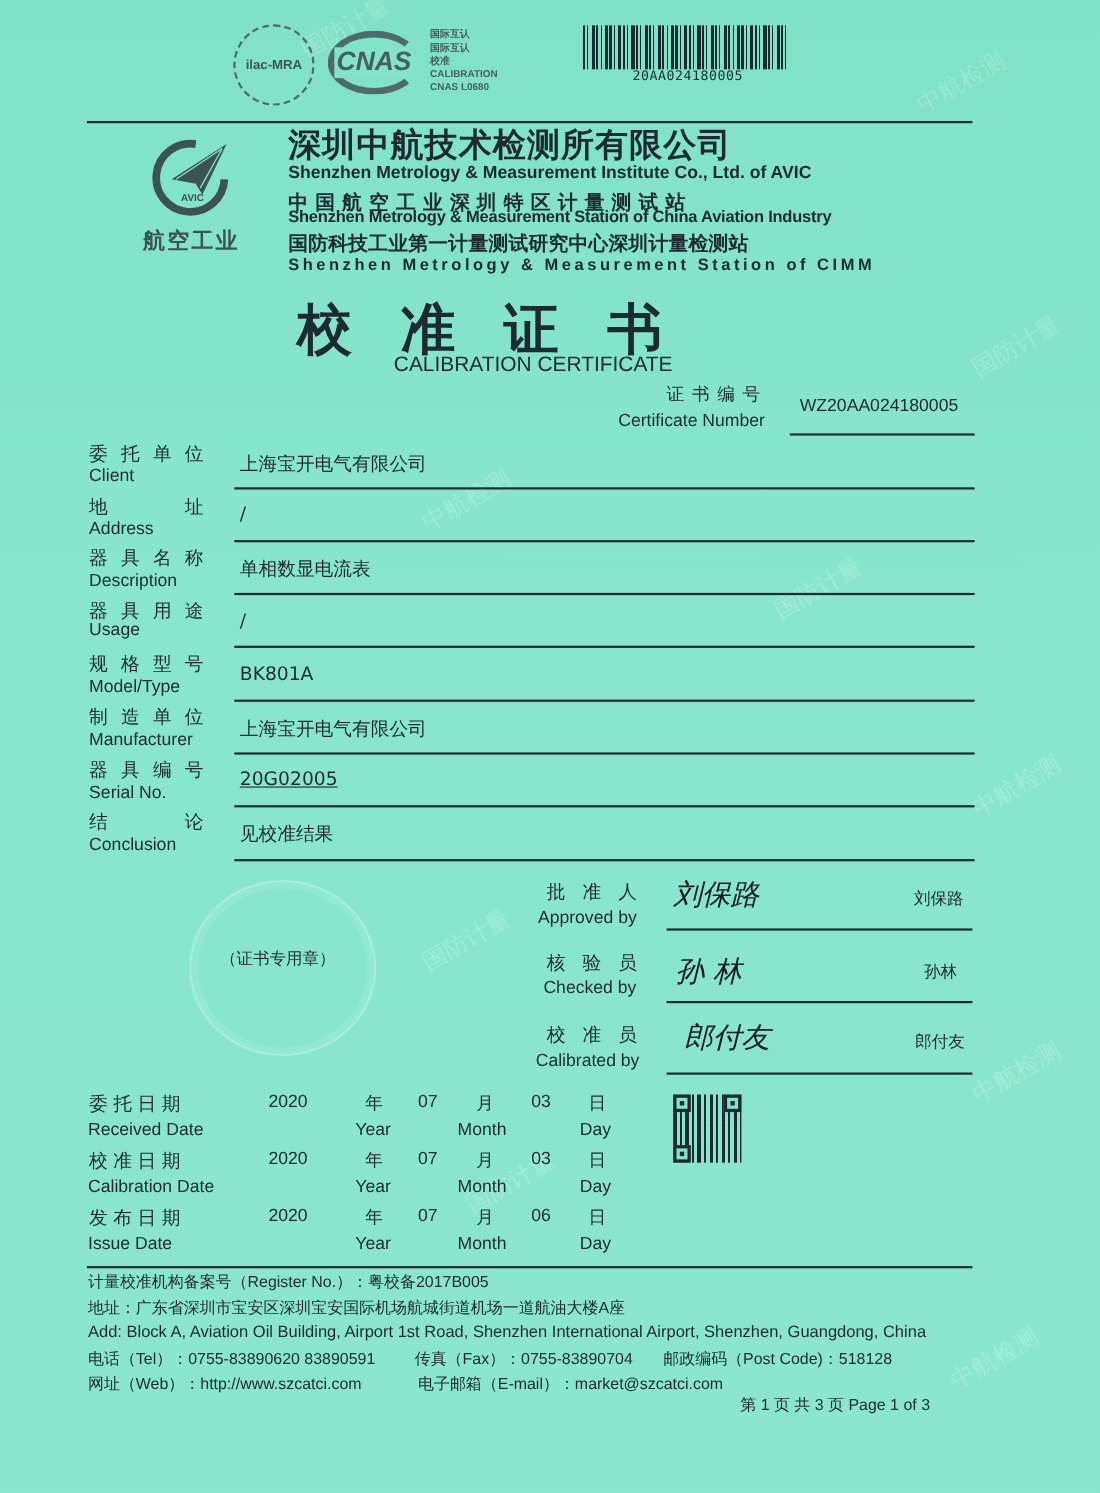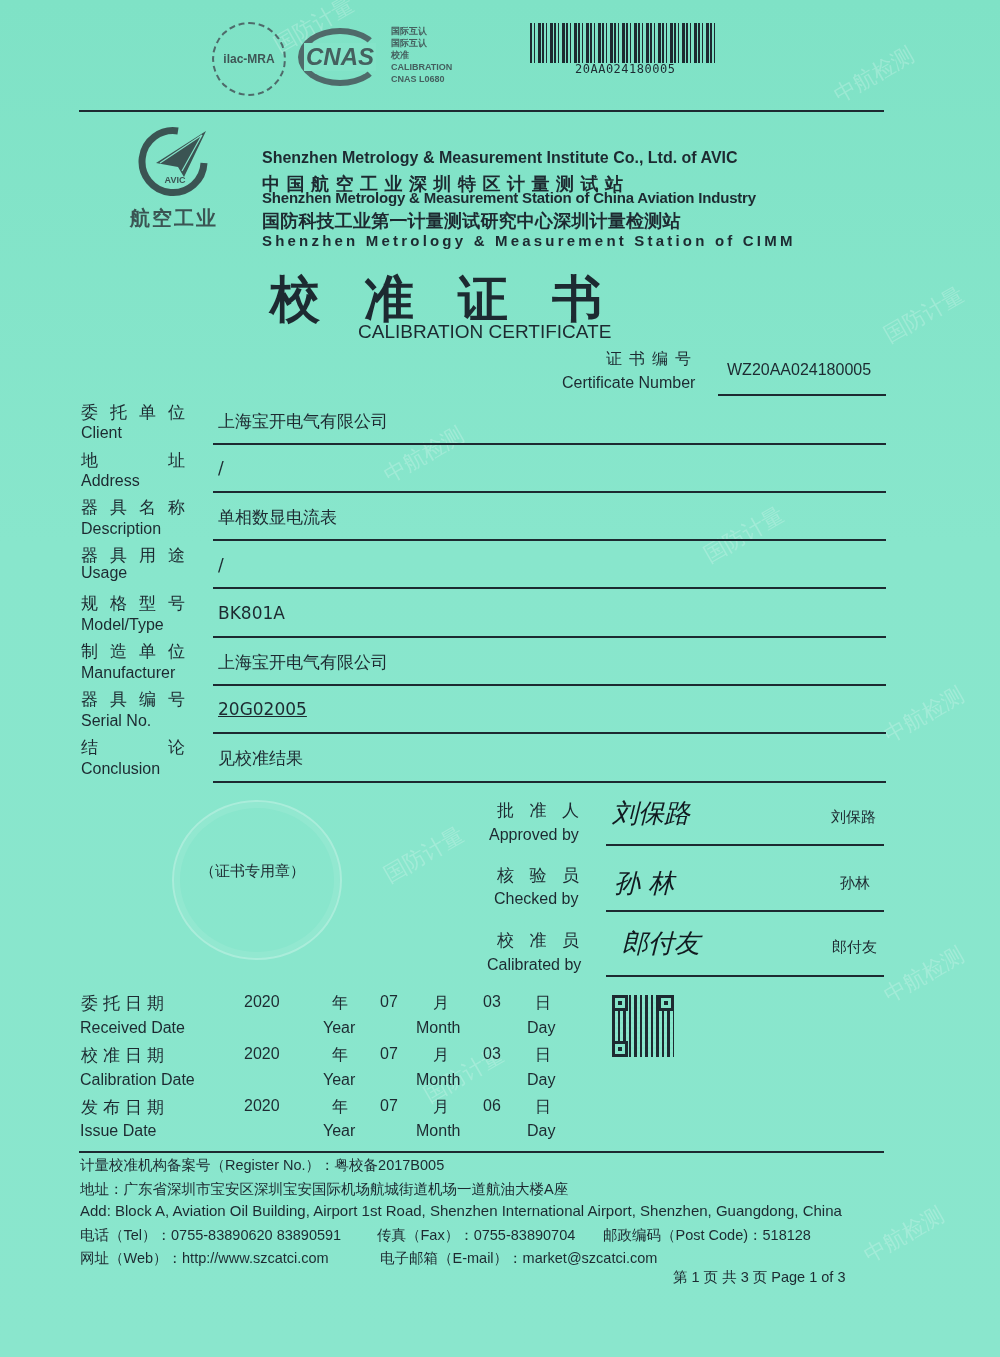--- a/index.html
+++ b/index.html
@@ -118,20 +118,21 @@
   <div class="rule" style="left:79px;top:110px;width:805px;"></div>
 
   <svg class="abs avic-logo" viewBox="0 0 74 74">
     <path d="M40 6 A31 31 0 1 0 66 38" fill="none" stroke="#3b5453" stroke-width="7"></path>
     <polygon points="18,38 68,6 46,52 40,42" fill="#3b5453"></polygon>
     <polyline points="22,38 64,10 44,46" fill="none" stroke="#84e4c9" stroke-width="1.2"></polyline>
     <text x="37" y="58" text-anchor="middle" font-size="9" font-weight="bold" fill="#3b5453" font-family="Liberation Sans, sans-serif">AVIC</text>
   </svg>
   <div class="abs avic-caption">航空工业</div>
 
+  <div class="abs org-cn">深圳中航技术检测所有限公司</div>
   <div class="abs org-en">Shenzhen Metrology &amp; Measurement Institute Co., Ltd. of AVIC</div>
   <div class="abs org2-cn">中国航空工业深圳特区计量测试站</div>
   <div class="abs org2-en" style="top:189px;">Shenzhen Metrology &amp; Measurement Station  of China Aviation Industry</div>
   <div class="abs org3-cn">国防科技工业第一计量测试研究中心深圳计量检测站</div>
   <div class="abs org3-en">Shenzhen  Metrology  &amp;  Measurement  Station of  CIMM</div>
 
   <div class="abs title-en">CALIBRATION CERTIFICATE</div>
   <div class="abs title-cn">校准证书</div>
   <div class="abs certno-cn">证书编号</div>
   <div class="abs certno-en">Certificate Number</div>

